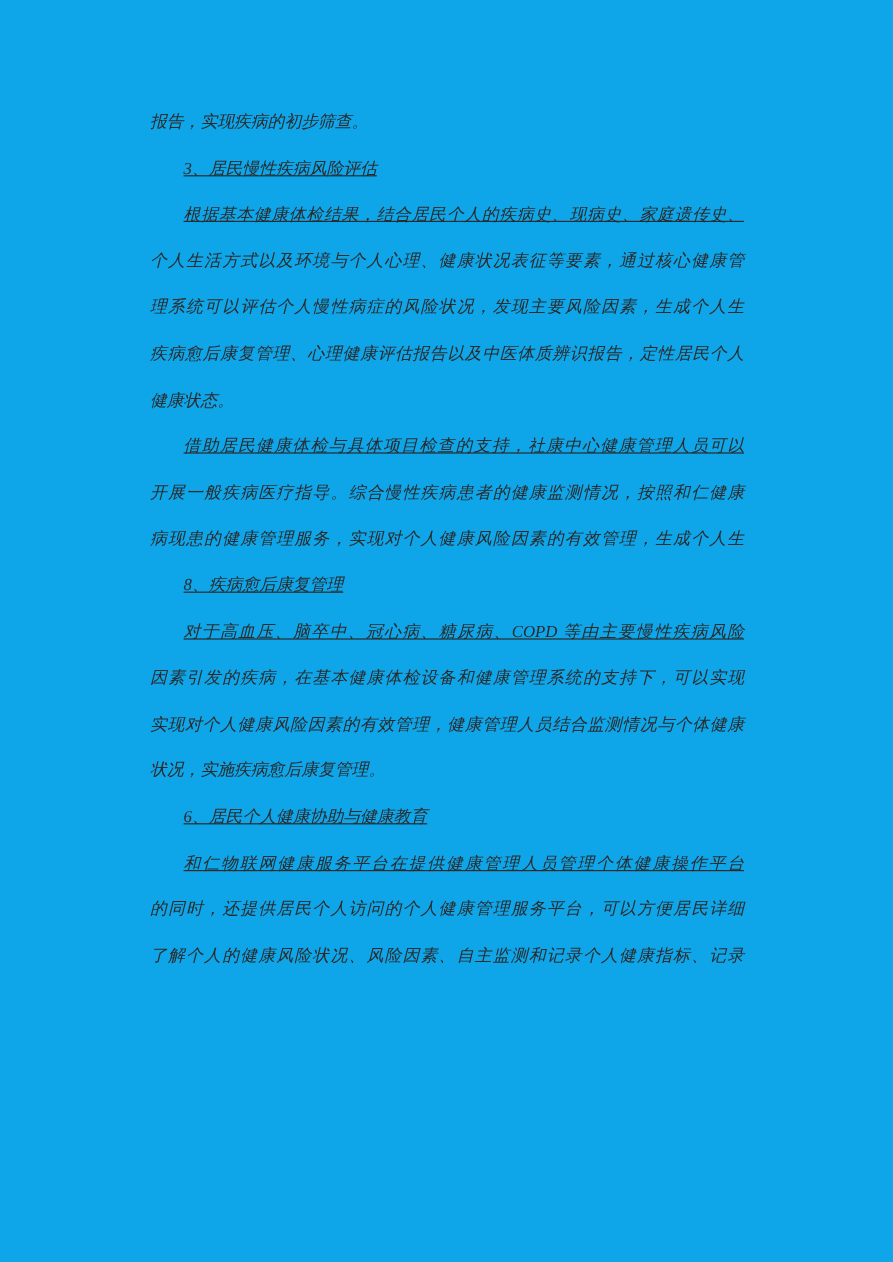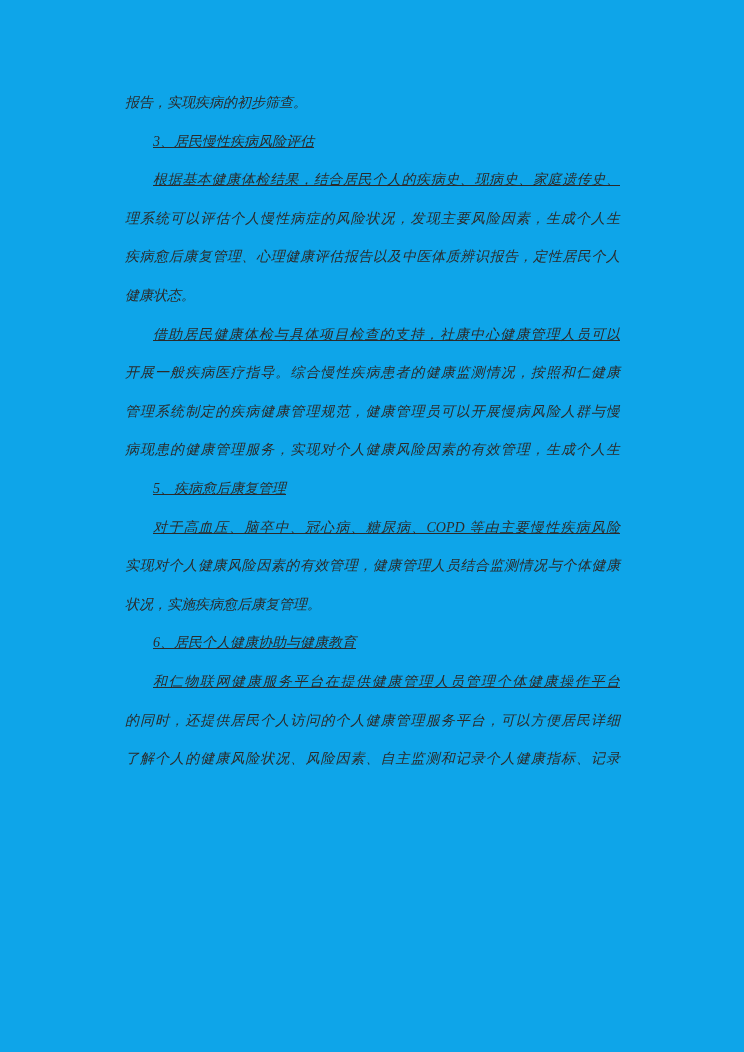--- a/index.html
+++ b/index.html
@@ -46,31 +46,32 @@
 </head>
 <body>
 
 <div class="page">
   <div class="content">
 
     <p class="line">报告，实现疾病的初步筛查。</p>
 
     <p class="line start">3、居民慢性疾病风险评估</p>
     <p class="line fill start">根据基本健康体检结果，结合居民个人的疾病史、现病史、家庭遗传史、</p>
+    <p class="line fill">个人生活方式以及环境与个人心理、健康状况表征等要素，通过核心健康管</p>
     <p class="line fill">理系统可以评估个人慢性病症的风险状况，发现主要风险因素，生成个人生</p>
     <p class="line fill">疾病愈后康复管理、心理健康评估报告以及中医体质辨识报告，定性居民个人</p>
     <p class="line">健康状态。</p>
 
     <p class="line fill start">借助居民健康体检与具体项目检查的支持，社康中心健康管理人员可以</p>
     <p class="line fill">开展一般疾病医疗指导。综合慢性疾病患者的健康监测情况，按照和仁健康</p>
-    <p class="line fill">管理系统制定的疾病健康管理规范，健康管理员可以开展慢病风险人群与慢</p>
     <p class="line fill">病现患的健康管理服务，实现对个人健康风险因素的有效管理，生成个人生</p>
 
-    <p class="line start">5、疾病愈后康复管理</p>
+    <p class="line start">8、疾病愈后康复管理</p>
     <p class="line fill start">对于高血压、脑卒中、冠心病、糖尿病、COPD 等由主要慢性疾病风险</p>
+    <p class="line fill">因素引发的疾病，在基本健康体检设备和健康管理系统的支持下，可以实现</p>
     <p class="line fill">实现对个人健康风险因素的有效管理，健康管理人员结合监测情况与个体健康</p>
     <p class="line">状况，实施疾病愈后康复管理。</p>
 
     <p class="line start">6、居民个人健康协助与健康教育</p>
     <p class="line fill start">和仁物联网健康服务平台在提供健康管理人员管理个体健康操作平台</p>
     <p class="line fill">的同时，还提供居民个人访问的个人健康管理服务平台，可以方便居民详细</p>
     <p class="line fill">了解个人的健康风险状况、风险因素、自主监测和记录个人健康指标、记录</p>
 
   </div>
 </div>

